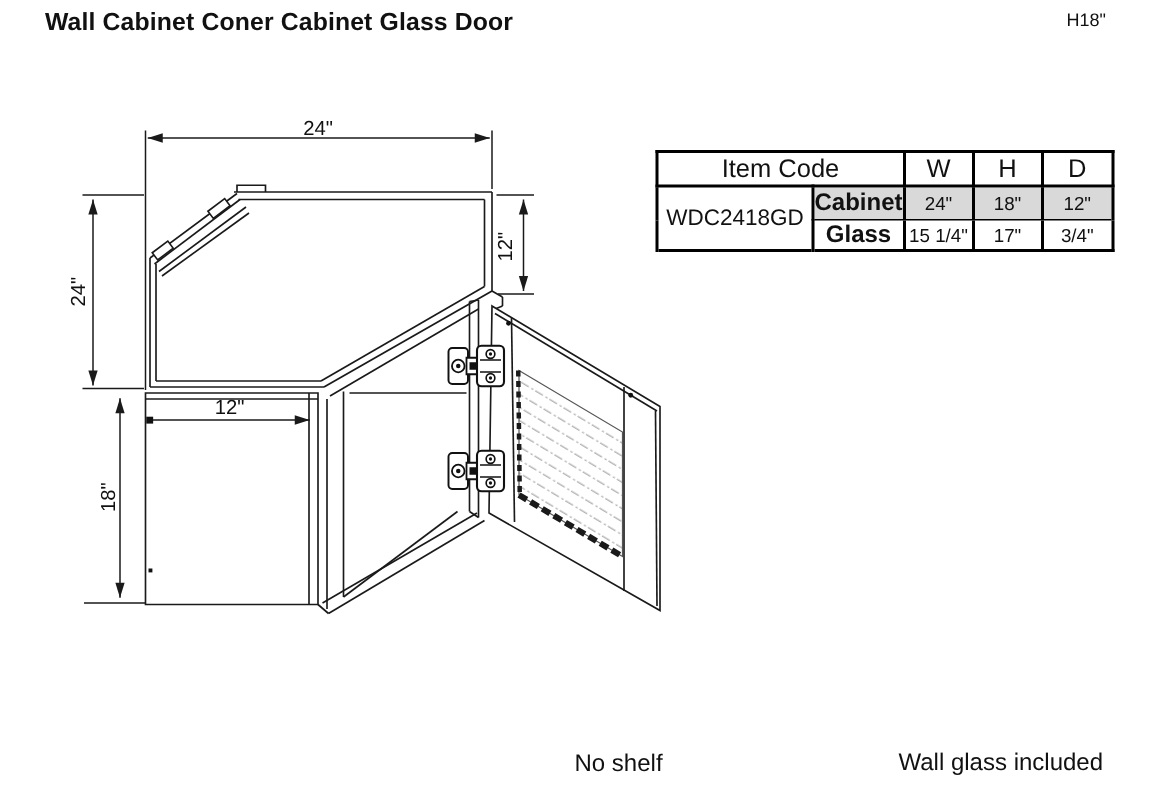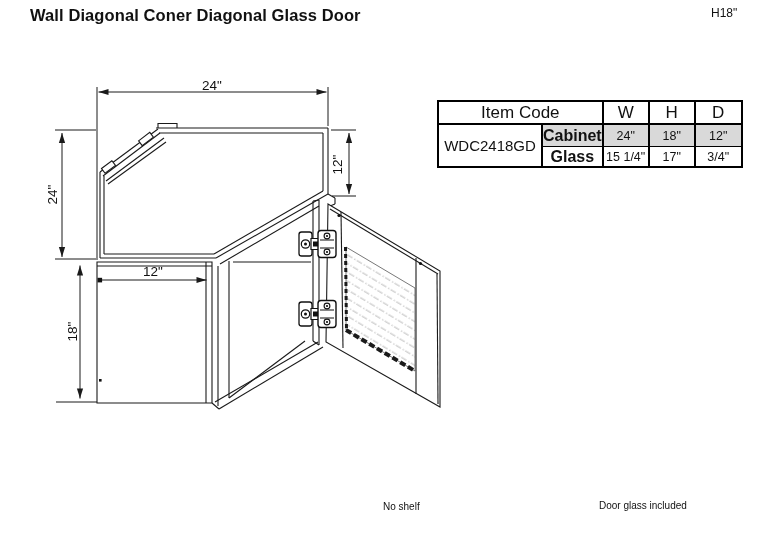--- a/index.html
+++ b/index.html
@@ -5,21 +5,21 @@
   html,body{margin:0;padding:0;background:#fff;}
   #stage{
     position:relative;width:769px;height:539px;background:#fff;overflow:hidden;
     font-family:"Liberation Sans", sans-serif;color:#111;
   }
   .abs{position:absolute;}
   .title{left:30px;top:6px;font-size:16.5px;font-weight:bold;letter-spacing:.1px;white-space:nowrap;}
   .hnote{left:711px;top:6px;font-size:12px;white-space:nowrap;}
   .dimlab{font-size:13.5px;width:50px;height:17px;line-height:17px;text-align:center;white-space:nowrap;}
   .rot{transform:rotate(-90deg);transform-origin:50% 50%;}
-  .footnote{font-size:10px;white-space:nowrap;}
+  .footnote{font-size:16px;white-space:nowrap;}
   svg{position:absolute;left:0;top:0;}
   svg line, svg path, svg polyline, svg polygon, svg rect, svg circle{vector-effect:non-scaling-stroke;}
 
   
   table.spec{position:absolute;left:437px;top:100px;border-collapse:collapse;table-layout:fixed;
              border:2px solid #000;}
   table.spec td, table.spec th{border:2px solid #000;padding:0;text-align:center;vertical-align:middle;
              overflow:hidden;white-space:nowrap;}
   table.spec th{font-size:17px;font-weight:400;height:21px;}
   td.code{font-size:15px;}
@@ -149,21 +149,21 @@
       <line x1="349" y1="133" x2="349" y2="194" marker-start="url(#as)" marker-end="url(#ae)"></line>
 
       <rect x="97.5" y="277.8" width="4.6" height="4.6" fill="#111" stroke="none"></rect>
       <line x1="102" y1="280" x2="206.5" y2="280" marker-end="url(#ae)"></line>
 
       <line x1="56" y1="402" x2="97" y2="402"></line>
       <line x1="80" y1="265.5" x2="80" y2="398.5" marker-start="url(#as)" marker-end="url(#ae)"></line>
     </g>
   </svg>
 
-  <div class="abs title">Wall Diagonal Coner Diagonal Glass Door</div>
+  <div class="abs title">Wall Cabinet Coner Cabinet Glass Door</div>
   <div class="abs hnote">H18"</div>
 
   <div class="abs dimlab" style="left:187px;top:77px;">24"</div>
   <div class="abs dimlab rot" style="left:27px;top:185.5px;">24"</div>
   <div class="abs dimlab rot" style="left:312px;top:155.5px;">12"</div>
   <div class="abs dimlab" style="left:128px;top:263px;">12"</div>
   <div class="abs dimlab rot" style="left:47px;top:322.5px;">18"</div>
 
   <table class="spec">
     <colgroup>
@@ -190,15 +190,15 @@
     <tr class="r-door">
       <td class="rowlab">Glass</td>
       <td class="val">15 1/4"</td>
       <td class="val">17"</td>
       <td class="val">3/4"</td>
     </tr>
   </tbody>
     </table>
 
   <div class="abs footnote" style="left:383px;top:501px;">No shelf</div>
-  <div class="abs footnote" style="left:599px;top:500px;">Door glass included</div>
+  <div class="abs footnote" style="left:599px;top:500px;">Wall glass included</div>
 
 </div>
 
 </body></html>

